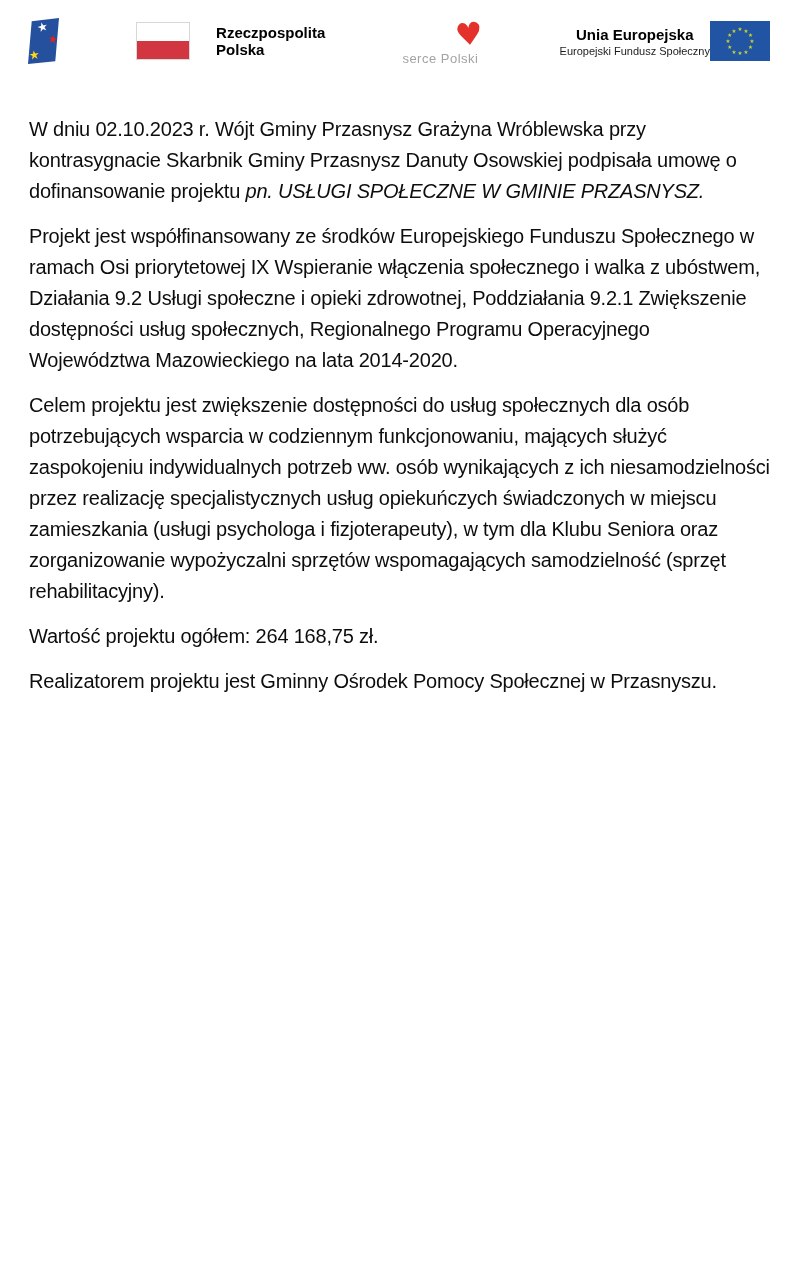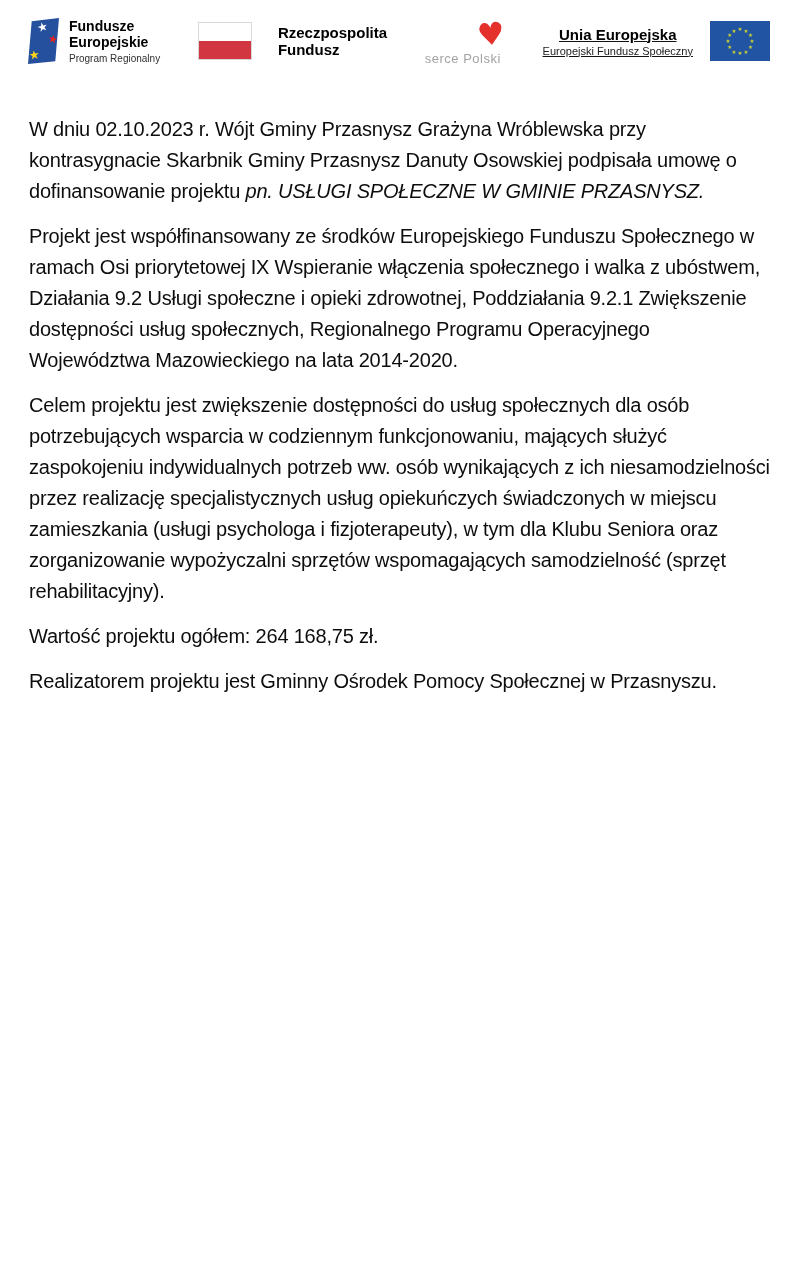--- a/index.html
+++ b/index.html
@@ -38,21 +38,21 @@
   
   .mz{flex-direction:column;align-items:flex-end;}
   .mz-row{
     display:flex;align-items:baseline;color:#e5312b;
     font-family:"DejaVu Sans",sans-serif;font-weight:bold;font-style:italic;
     font-size:34px;letter-spacing:-1px;line-height:34px;
   }
   .mz-heart{font-style:normal;font-size:31px;margin-right:1px;transform:rotate(-6deg);}
   .mz-sub{font-size:13px;color:#a3a3a3;letter-spacing:.5px;margin:0 4px 0 0;text-align:right;}
   
-  .eu{gap:17px;text-decoration:underline;}
+  .eu{gap:0;}
   .eu-text{text-align:center;}
   .eu-title{font-size:15px;font-weight:bold;color:#000;line-height:17px;}
   .eu-sub{font-size:11px;color:#1c1c1c;margin-top:2px;}
   .eu-flag{display:block;flex:0 0 auto;}
   
   .doc{padding:0 25px 0 20px;margin-top:42px;}
   .doc p{
     margin:0 0 14px 9px;max-width:750px;
     font-size:20px;line-height:31px;letter-spacing:-.2px;color:#0d0d0d;
   }
@@ -64,34 +64,27 @@
 <div class="page">
 
   <header class="logos">
 
     <div class="logo fe">
       <div class="fe-flag">
         <span class="st st-w">★</span>
         <span class="st st-r">★</span>
         <span class="st st-y">★</span>
       </div>
-      <div class="fe-text">
-        <div class="fe-title">
-          <div>Fundusze</div>
-          <div>Europejskie</div>
-        </div>
-        <div class="fe-sub">Program Regionalny</div>
-      </div>
     </div>
 
     <div class="logo pl">
       <div class="pl-flag"></div>
       <div class="pl-title">
         <div>Rzeczpospolita</div>
-        <div>Fundusz</div>
+        <div>Polska</div>
       </div>
     </div>
 
     <div class="logo mz">
       <div class="mz-row">
         <span class="mz-heart">♥</span>
       </div>
       <div class="mz-sub">serce Polski</div>
     </div>
 

